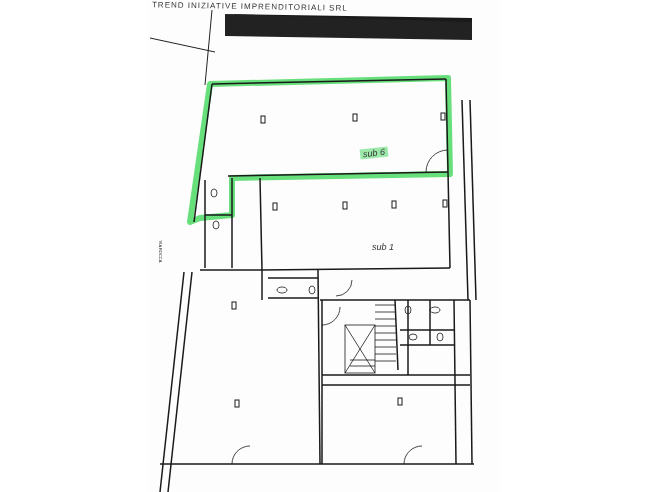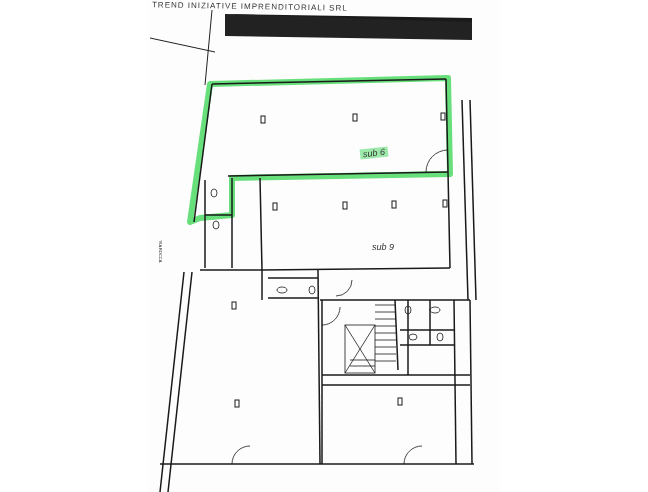--- a/index.html
+++ b/index.html
@@ -111,14 +111,14 @@
     <ellipse cx="282" cy="290" rx="5" ry="3"></ellipse>
     <ellipse cx="312" cy="290" rx="3" ry="4"></ellipse>
     <ellipse cx="408" cy="310" rx="3" ry="4"></ellipse>
     <ellipse cx="435" cy="310" rx="5" ry="3"></ellipse>
     <ellipse cx="413" cy="337" rx="4" ry="3"></ellipse>
     <ellipse cx="440" cy="337" rx="3" ry="4"></ellipse>
   </g>
 </svg>
 
 <div class="handnote" style="left:360px;top:148px;background:rgba(76,217,100,0.55);padding:0 3px;transform:rotate(-6deg);">sub 6</div>
-<div class="handnote" style="left:372px;top:242px;">sub 9</div>
+<div class="handnote" style="left:372px;top:242px;">sub 1</div>
 <div class="tiny" style="left:150px;top:250px;transform:rotate(90deg);font-size:4px;">VIA ROCCA</div>
 
 </body></html>

